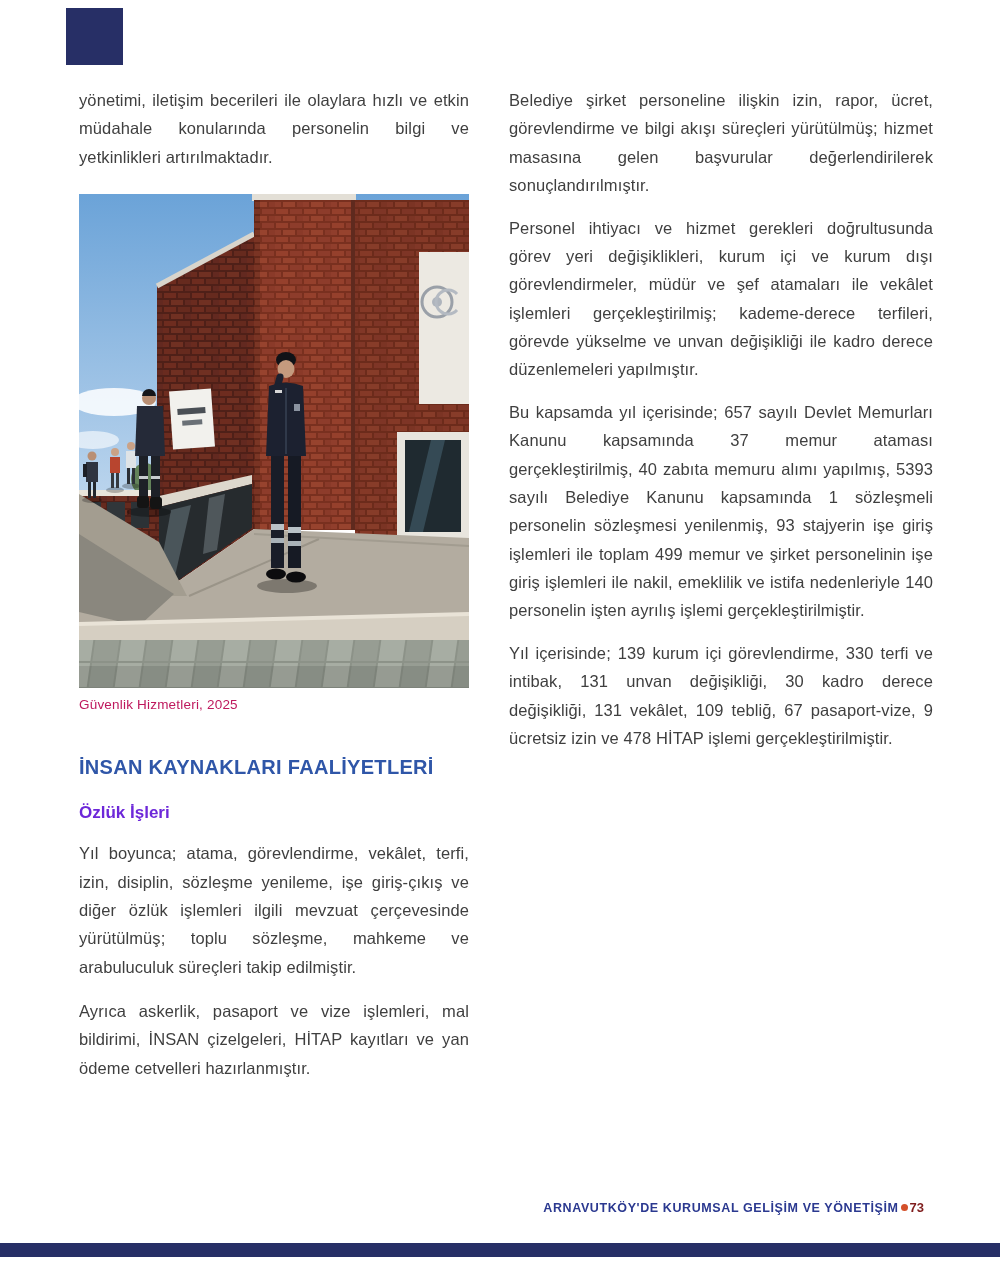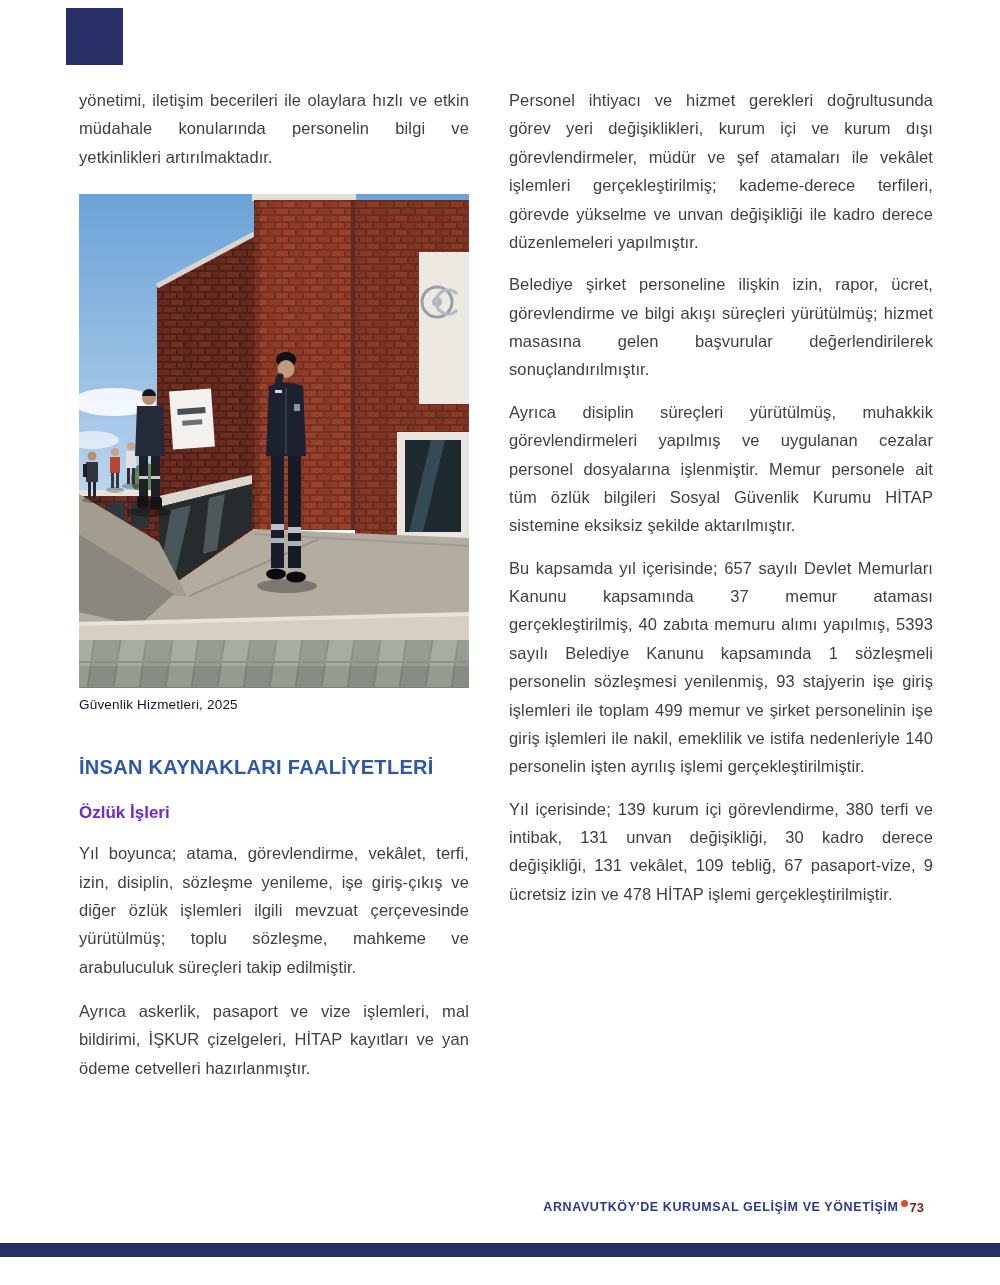--- a/index.html
+++ b/index.html
@@ -15,35 +15,35 @@
   .content { position:absolute; left:7px; top:0; width:1000px; display:flex; padding:86px 74px 0 72px; gap:40px; }
   .col-left  { width:390px; flex:none; }
   .col-right { flex:1; min-width:0; }
 
   p.body {
     font-size:16.5px; line-height:1.72; text-align:justify; color:#3f3f3f;
     margin:0 0 14px 0; letter-spacing:0.1px;
   }
   .photo-wrap { margin-top:23px; width:390px; height:494px; overflow:hidden; }
   .photo-wrap svg { display:block; }
-  .caption { margin-top:9px; font-size:13.5px; color:#0f172a; letter-spacing:0.2px; }
+  .caption { margin-top:9px; font-size:13.5px; color:#be185d; letter-spacing:0.2px; }
 
   h1.hr-title {
     margin-top:25px; font-size:30px; line-height:1.18; font-weight:800;
     color:#2b3990; letter-spacing:0.4px;
   }
   h2.hr-sub {
     margin-top:44px; font-size:20px; font-weight:800; color:#2f56a8;
     letter-spacing:0.3px; white-space:nowrap;
   }
   h3.hr-h3 { margin-top:24px; margin-bottom:16px; font-size:17px; font-weight:700; color:#6d28d9; }
 
   .footer {
     position:absolute; top:1200px; right:76px;
-    display:flex; align-items:flex-start; gap:2px;
+    display:flex; align-items:center; gap:2px;
   }
   .footer .ftext { font-size:12.5px; font-weight:700; color:#2b3990; letter-spacing:0.6px; }
   .footer .dot { width:7px; height:7px; border-radius:50%; background:#d4502a; }
   .footer .fpage { font-size:13px; font-weight:700; color:#7f1d1d; }
 </style>
 </head>
 <body>
 
 <div class="corner-square"></div>
 
@@ -194,29 +194,28 @@
         </g>
       </svg>
     </div>
 
     <div class="caption">Güvenlik Hizmetleri, 2025</div>
 
     <h2 class="hr-sub">İNSAN KAYNAKLARI FAALİYETLERİ</h2>
     <h3 class="hr-h3">Özlük İşleri</h3>
 
     <p class="body" style="margin-bottom:16px;">Yıl boyunca; atama, görevlendirme, vekâlet, terfi, izin, disiplin, sözleşme yenileme, işe giriş-çıkış ve diğer özlük işlemleri ilgili mevzuat çerçevesinde yürütülmüş; toplu sözleşme, mahkeme ve arabuluculuk süreçleri takip edilmiştir.</p>
-    <p class="body">Ayrıca askerlik, pasaport ve vize işlemleri, mal bildirimi, İŞKUR çizelgeleri, HİTAP kayıtları ve yan ödeme cetvelleri hazırlanmıştır.</p>
+    <p class="body">Ayrıca askerlik, pasaport ve vize işlemleri, mal bildirimi, İNSAN çizelgeleri, HİTAP kayıtları ve yan ödeme cetvelleri hazırlanmıştır.</p>
   </div>
 
   <div class="col-right">
+    <p class="body">Belediye şirket personeline ilişkin izin, rapor, ücret, görevlendirme ve bilgi akışı süreçleri yürütülmüş; hizmet masasına gelen başvurular değerlendirilerek sonuçlandırılmıştır.</p>
     <p class="body">Personel ihtiyacı ve hizmet gerekleri doğrultusunda görev yeri değişiklikleri, kurum içi ve kurum dışı görevlendirmeler, müdür ve şef atamaları ile vekâlet işlemleri gerçekleştirilmiş; kademe-derece terfileri, görevde yükselme ve unvan değişikliği ile kadro derece düzenlemeleri yapılmıştır.</p>
-    <p class="body">Belediye şirket personeline ilişkin izin, rapor, ücret, görevlendirme ve bilgi akışı süreçleri yürütülmüş; hizmet masasına gelen başvurular değerlendirilerek sonuçlandırılmıştır.</p>
-    <p class="body">Ayrıca disiplin süreçleri yürütülmüş, muhakkik görevlendirmeleri yapılmış ve uygulanan cezalar personel dosyalarına işlenmiştir. Memur personele ait tüm özlük bilgileri Sosyal Güvenlik Kurumu HİTAP sistemine eksiksiz şekilde aktarılmıştır.</p>
     <p class="body">Bu kapsamda yıl içerisinde; 657 sayılı Devlet Memurları Kanunu kapsamında 37 memur ataması gerçekleştirilmiş, 40 zabıta memuru alımı yapılmış, 5393 sayılı Belediye Kanunu kapsamında 1 sözleşmeli personelin sözleşmesi yenilenmiş, 93 stajyerin işe giriş işlemleri ile toplam 499 memur ve şirket personelinin işe giriş işlemleri ile nakil, emeklilik ve istifa nedenleriyle 140 personelin işten ayrılış işlemi gerçekleştirilmiştir.</p>
-    <p class="body">Yıl içerisinde; 139 kurum içi görevlendirme, 380 terfi ve intibak, 131 unvan değişikliği, 30 kadro derece değişikliği, 131 vekâlet, 109 tebliğ, 67 pasaport-vize, 9 ücretsiz izin ve 478 HİTAP işlemi gerçekleştirilmiştir.</p>
+    <p class="body">Yıl içerisinde; 139 kurum içi görevlendirme, 330 terfi ve intibak, 131 unvan değişikliği, 30 kadro derece değişikliği, 131 vekâlet, 109 tebliğ, 67 pasaport-vize, 9 ücretsiz izin ve 478 HİTAP işlemi gerçekleştirilmiştir.</p>
   </div>
 </div>
 
 <div class="footer">
   <span class="ftext">ARNAVUTKÖY'DE KURUMSAL GELİŞİM VE YÖNETİŞİM</span>
   <span class="dot"></span>
   <span class="fpage">73</span>
 </div>
 
 <div class="bottom-bar"></div>

